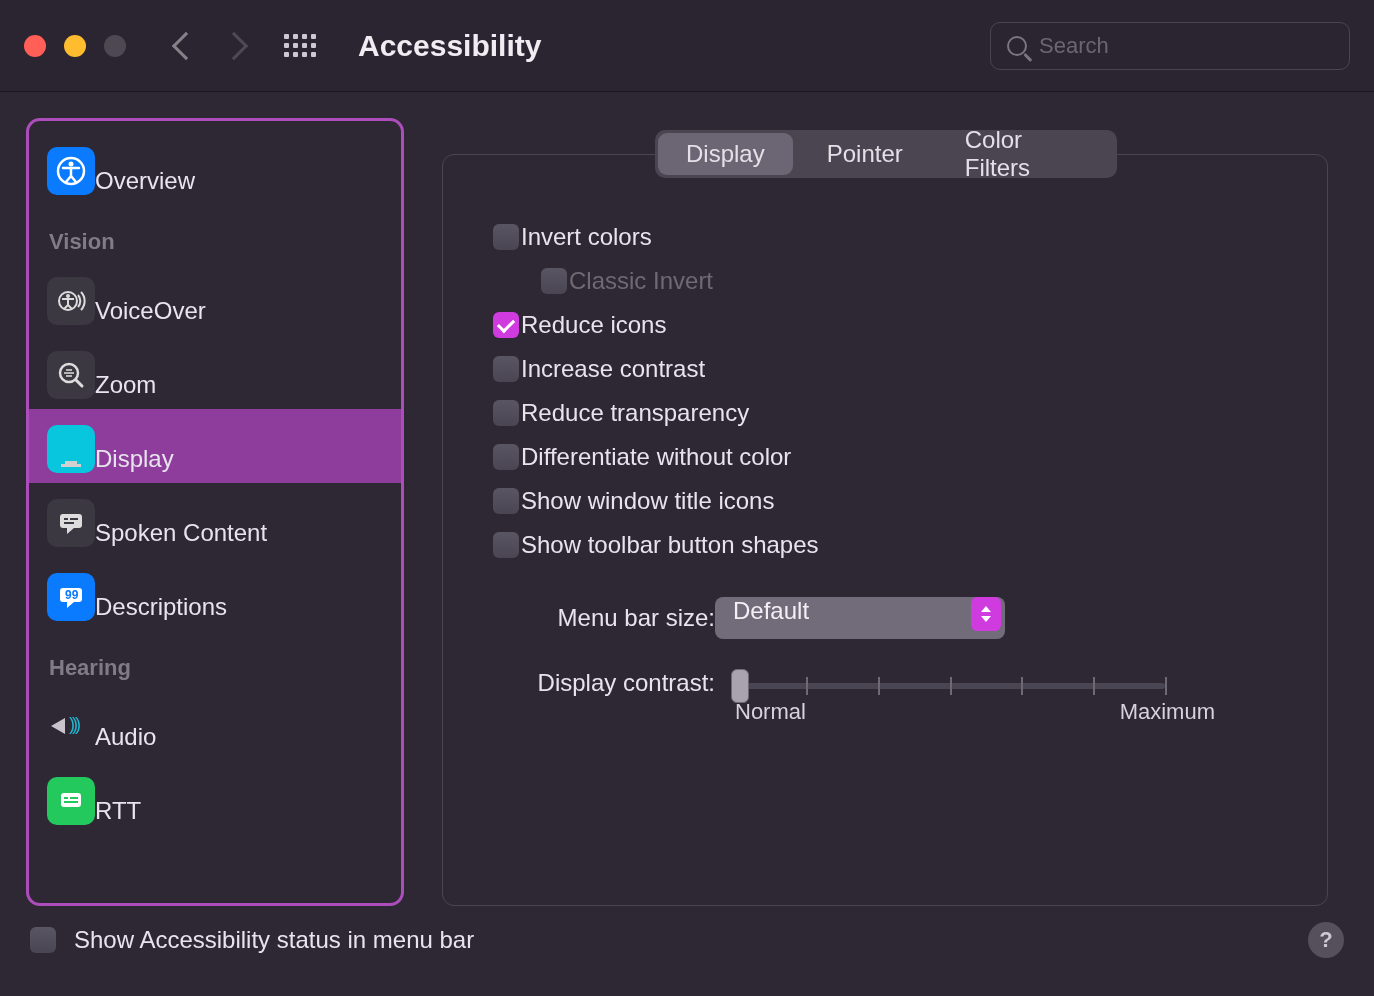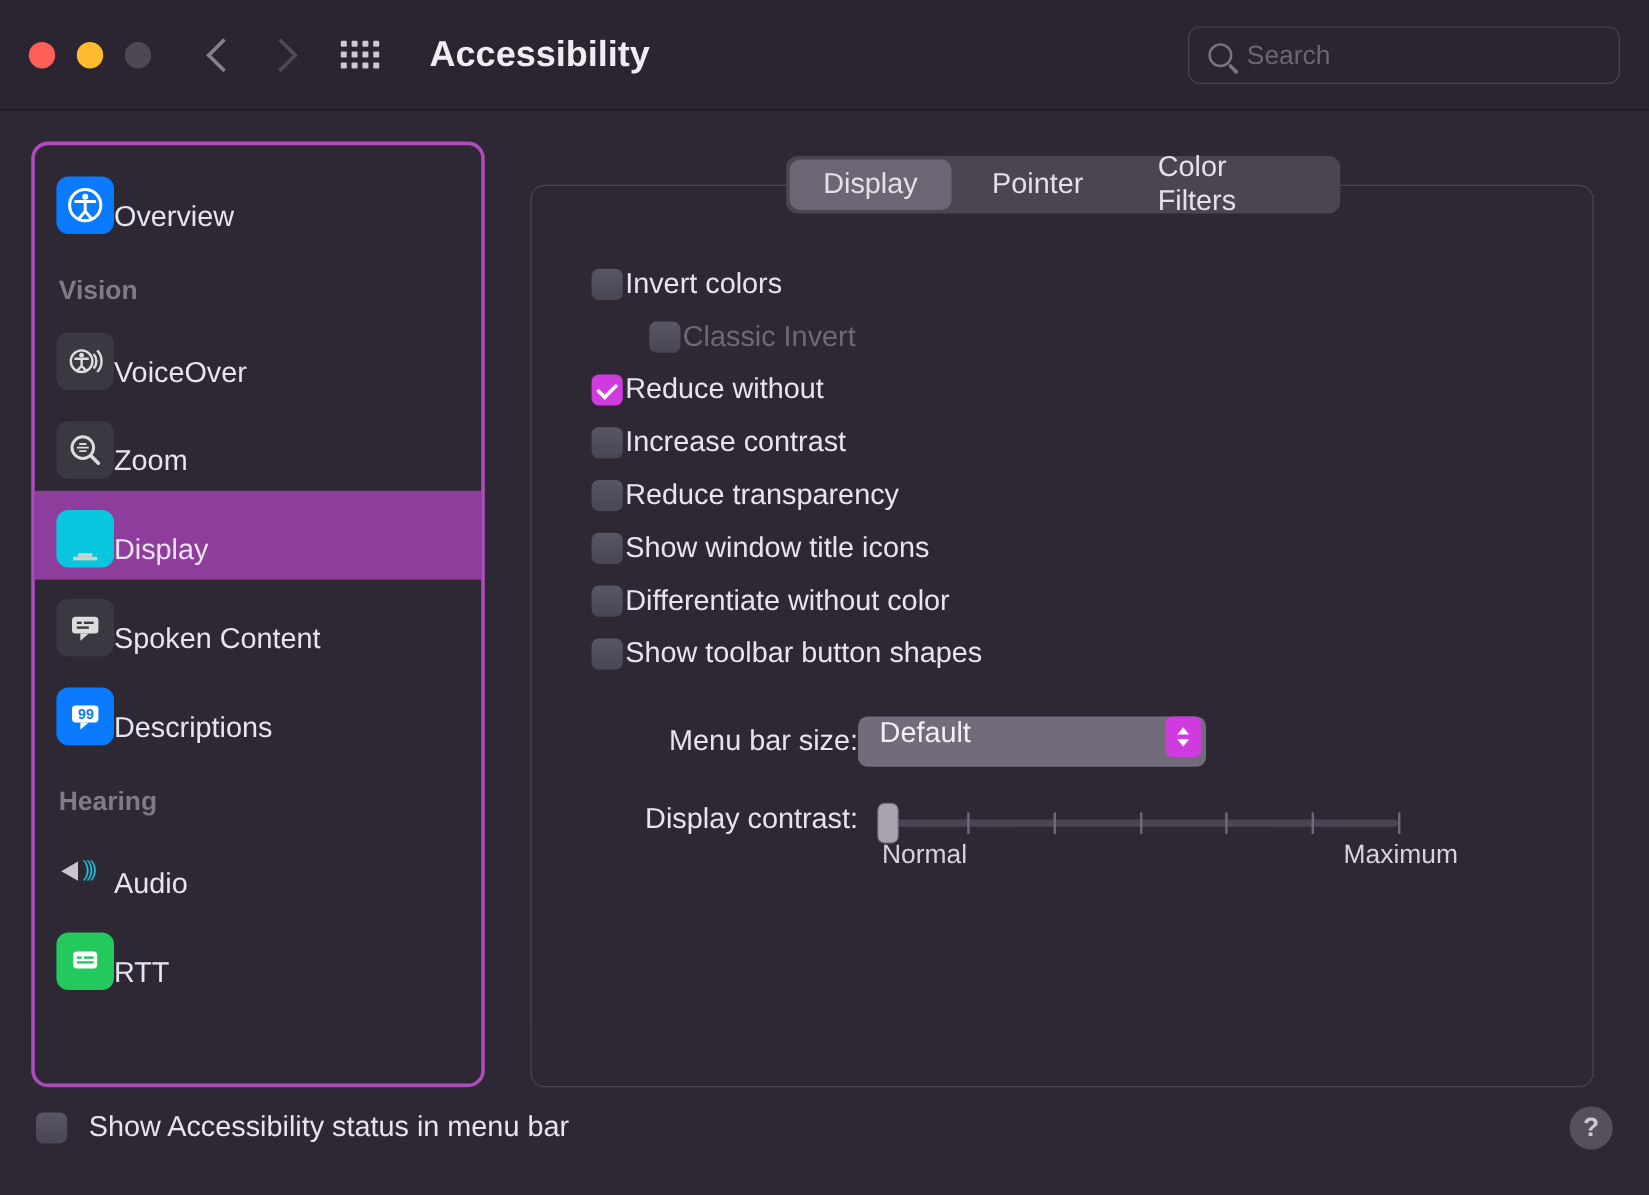--- a/index.html
+++ b/index.html
@@ -334,37 +334,37 @@
       <div class="checkrow">
         <div class="cbox"></div>
         <span class="clabel">Invert colors</span>
       </div>
       <div class="checkrow indent disabled">
         <div class="cbox"></div>
         <span class="clabel">Classic Invert</span>
       </div>
       <div class="checkrow">
         <div class="cbox checked"></div>
-        <span class="clabel">Reduce without</span>
+        <span class="clabel">Reduce icons</span>
       </div>
       <div class="checkrow">
         <div class="cbox"></div>
         <span class="clabel">Increase contrast</span>
       </div>
       <div class="checkrow">
         <div class="cbox"></div>
         <span class="clabel">Reduce transparency</span>
       </div>
       <div class="checkrow">
         <div class="cbox"></div>
+        <span class="clabel">Differentiate without color</span>
+      </div>
+      <div class="checkrow">
+        <div class="cbox"></div>
         <span class="clabel">Show window title icons</span>
-      </div>
-      <div class="checkrow">
-        <div class="cbox"></div>
-        <span class="clabel">Differentiate without color</span>
       </div>
       <div class="checkrow">
         <div class="cbox"></div>
         <span class="clabel">Show toolbar button shapes</span>
       </div>
 
       <div class="formrow">
         <div class="formlabel">Menu bar size:</div>
         <div class="select">
           <span>Default</span>

